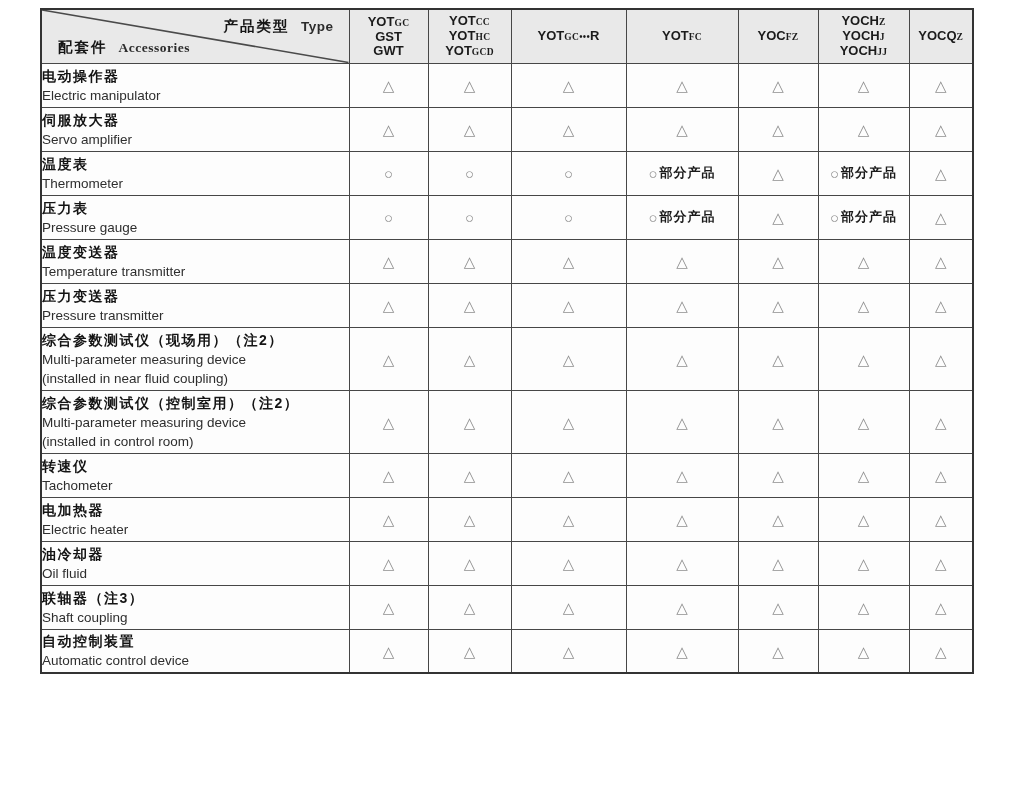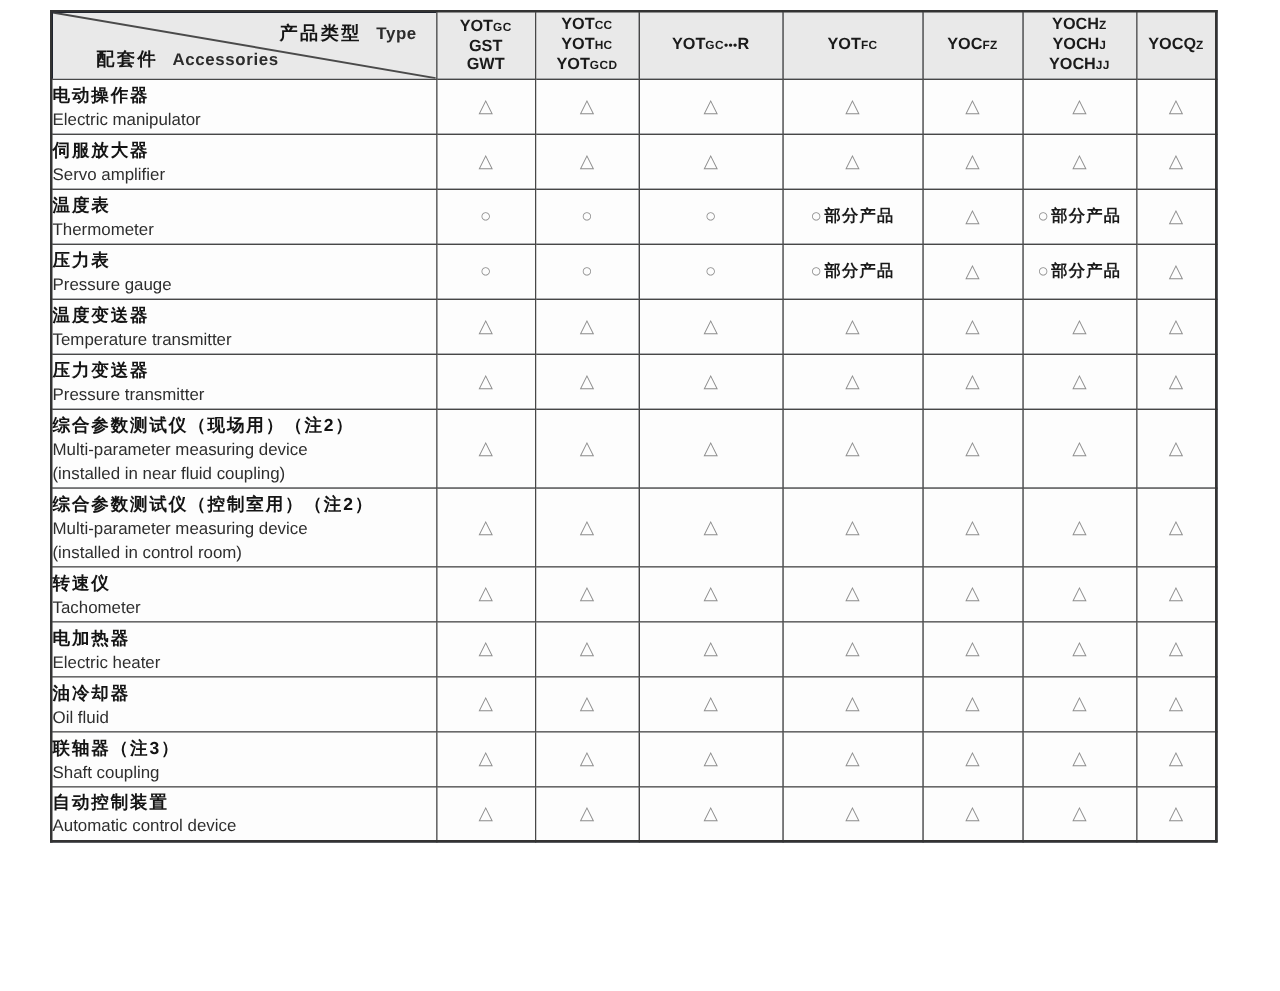--- a/index.html
+++ b/index.html
@@ -13,21 +13,21 @@
     width: 1024px;
     height: 793px;
     overflow: hidden;
   }
   .doc-table {
     position: absolute;
     left: 40px;
     top: 8px;
     border-collapse: collapse;
     table-layout: fixed;
-    background: #0f172a;
+    background: #4c1d95;
     border: 2px solid #333333;
   }
   .doc-table th, .doc-table td {
     border: 1px solid #474747;
     padding: 0;
     box-sizing: border-box;
   }
   
   .header-row { height: 54px; }
   .corner {
@@ -44,22 +44,23 @@
   }
   .corner-top {
     position: absolute;
     top: 7px;
     right: 15px;
     white-space: nowrap;
   }
   .corner-bottom {
     position: absolute;
     bottom: 6px;
-    left: 35px;
+    left: 16px;
     white-space: nowrap;
+    font-family: Liberation Serif, serif;
   }
   .corner .zh {
     font-weight: bold;
     font-size: 14.5px;
     color: #151515;
     letter-spacing: 2px;
   }
   .corner .en {
     font-size: 13.5px;
     color: #2c2c2c;
@@ -68,21 +69,21 @@
   }
   .col-head {
     background: #e9e9e9;
     text-align: center;
     vertical-align: middle;
     font-weight: bold;
     font-size: 13px;
     color: #1b1b1b;
   }
   .head-line { line-height: 14px; white-space: nowrap; }
-  .head-line .sub { font-size: 9.5px; letter-spacing: 0.3px; }
+  .head-line .sub { font-size: 9.5px; letter-spacing: 0.3px; font-family: Liberation Serif, serif; }
   
   .row-normal { height: 44px; }
   .row-tall   { height: 63px; margin-left: 10px; }
   .row-label {
     text-align: left;
     vertical-align: middle;
     padding-left: 24px;
     background: #fdfdfd;
   }
   .row-label .zh {

